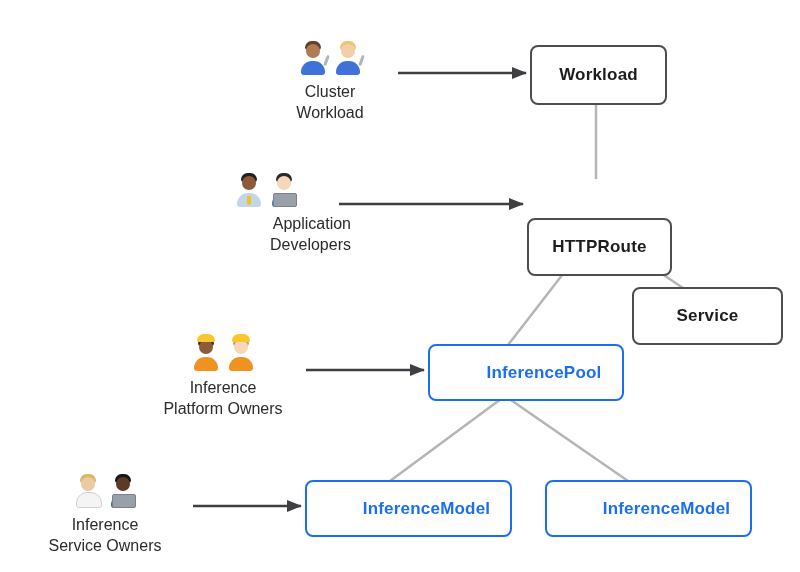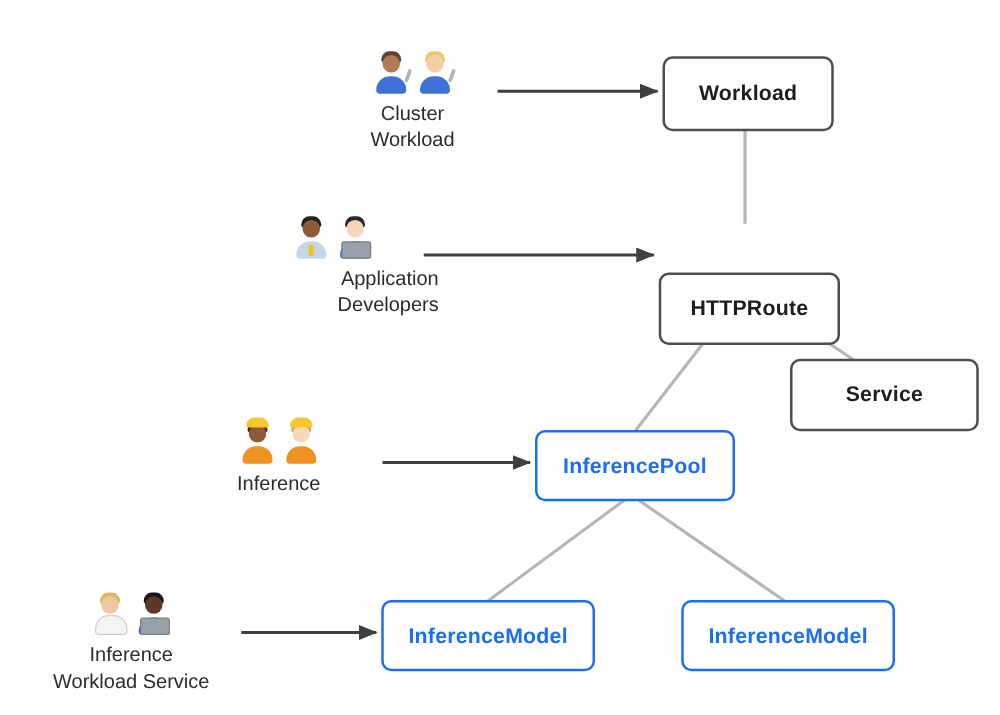--- a/index.html
+++ b/index.html
@@ -18,21 +18,21 @@
   svg.edges{position:absolute;left:0;top:0;z-index:1;}
   svg.edges line.rel{stroke:var(--connector_gray);stroke-width:2.5;}
   svg.edges line.arrow{stroke:var(--arrow_dark);stroke-width:2.5;}
   svg.edges marker polygon{fill:var(--arrow_dark);}
 
   .node{
     position:absolute;z-index:2;display:flex;align-items:center;justify-content:center;
     background:#ffffff;border-radius:8px;font-weight:700;font-size:17px;letter-spacing:.2px;
   }
   .node.dark{border:2.5px solid var(--box_border_dark);color:var(--box_text_dark);}
-  .node.blue{border:2.5px solid var(--accent_blue);color:var(--accent_blue);}
+  .node.blue{border:2.5px solid var(--accent_blue);color:var(--accent_blue);padding-left:36px;}
 
   .persona{position:absolute;z-index:2;text-align:center;}
   .persona .icons{display:flex;justify-content:center;gap:5px;height:42px;align-items:flex-end;}
   .persona .plabel{margin-top:5px;font-size:16px;line-height:21px;color:var(--label_text);}
 
   
   .person{position:relative;width:30px;height:40px;display:inline-block;}
   .person i{display:block;position:absolute;}
   .person .hair{top:5px;left:7px;width:16px;height:9px;border-radius:8px 8px 3px 3px;z-index:1;}
   .person .head{top:8px;left:8px;width:14px;height:14px;border-radius:50%;z-index:2;}
@@ -134,36 +134,37 @@
         </span>
       <span class="person ip-m">
           <i class="hair"></i>
           <i class="head"></i>
           <i class="bodyp"></i>
           <i class="hat"></i>
         </span>
     </div>
     <div class="plabel">
       <div>Inference</div>
+      <div>Platform Owners</div>
     </div>
   </div>
 
   <div class="persona" style="left:20px;top:467px;width:170px;">
     <div class="icons">
       <span class="person iw-s">
           <i class="hair"></i>
           <i class="head"></i>
           <i class="bodyp"></i>
         </span>
       <span class="person iw-t">
           <i class="hair"></i>
           <i class="head"></i>
           <i class="bodyp"></i>
           <i class="laptop"></i>
         </span>
     </div>
     <div class="plabel">
       <div>Inference</div>
-      <div>Workload Service</div>
+      <div>Service Owners</div>
     </div>
   </div>
 
 </div>
 
 </body></html>

